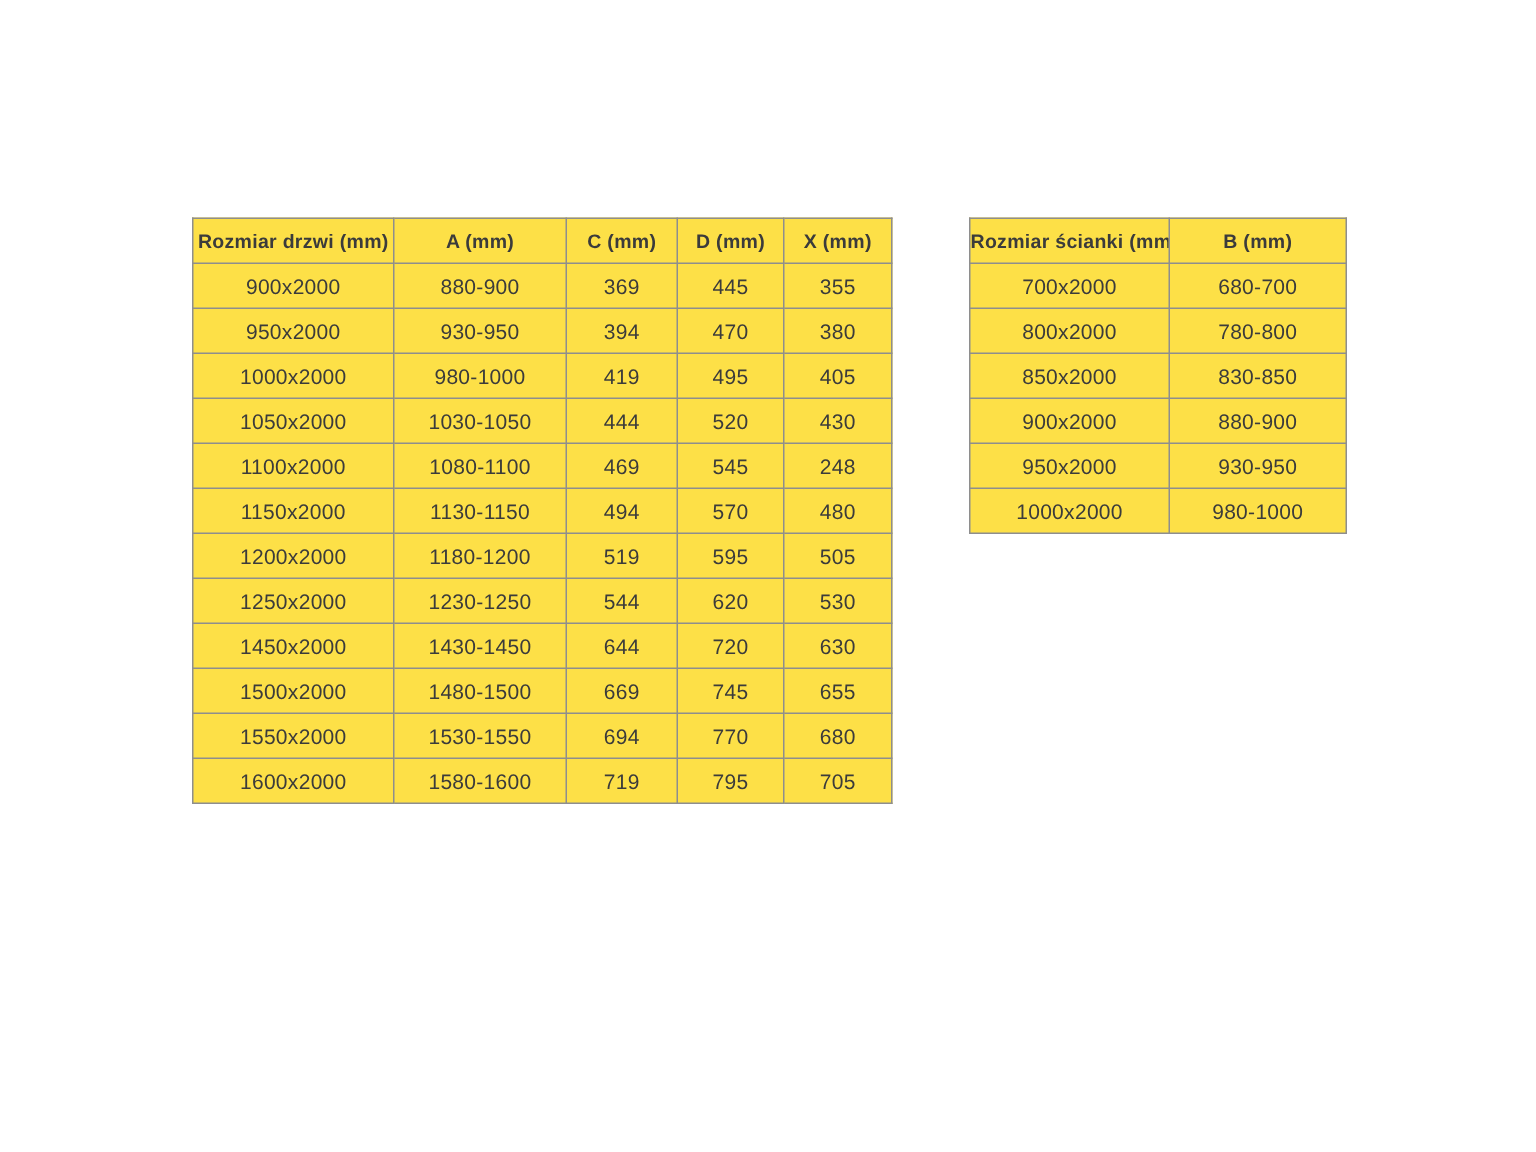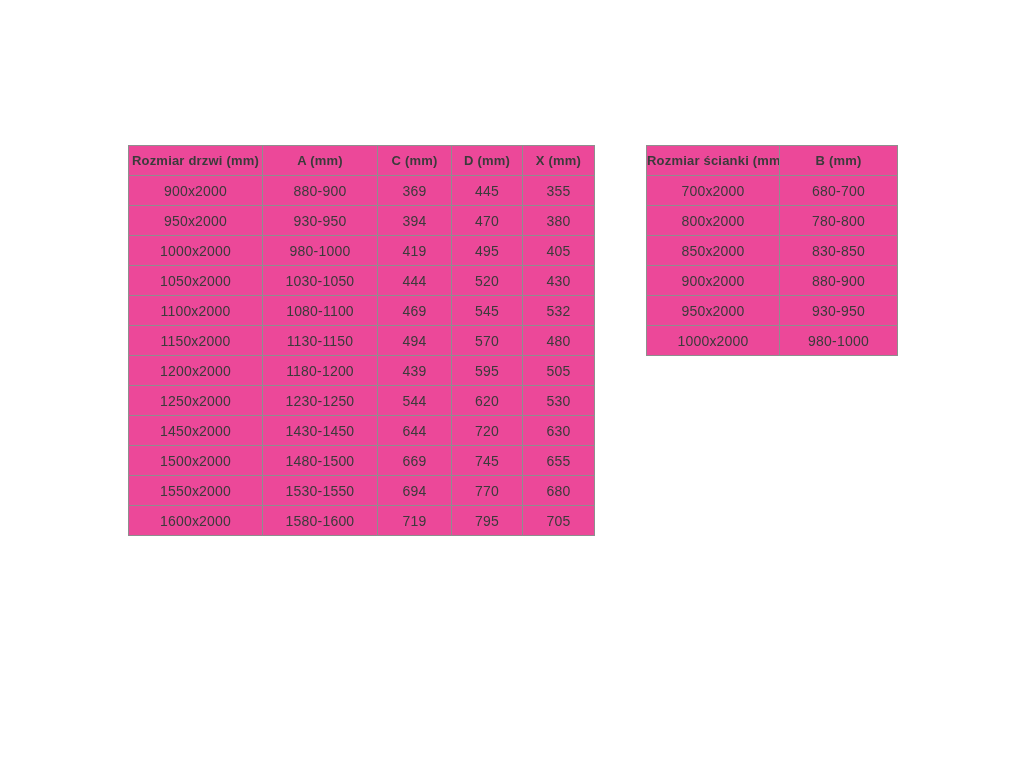--- a/index.html
+++ b/index.html
@@ -9,21 +9,21 @@
     background: #ffffff;
     font-family: "Liberation Sans", sans-serif;
     position: relative;
     overflow: hidden;
   }
   .spec-table {
     position: absolute;
     border-collapse: collapse;
     table-layout: fixed;
     color: var(--text-color, #3b3b3b);
-    background: #ec4899;
+    background: #fde047;
   }
   .spec-table th,
   .spec-table td {
     border: 1px solid var(--border-color, #8e8e8e);
     text-align: center;
     vertical-align: middle;
     height: 30px;
     font-size: 14px;
     font-weight: normal;
     letter-spacing: 0.2px;
@@ -92,33 +92,33 @@
         <td>1030-1050</td>
         <td>444</td>
         <td>520</td>
         <td>430</td>
       </tr>
       <tr>
         <td>1100x2000</td>
         <td>1080-1100</td>
         <td>469</td>
         <td>545</td>
-        <td>532</td>
+        <td>248</td>
       </tr>
       <tr>
         <td>1150x2000</td>
         <td>1130-1150</td>
         <td>494</td>
         <td>570</td>
         <td>480</td>
       </tr>
       <tr>
         <td>1200x2000</td>
         <td>1180-1200</td>
-        <td>439</td>
+        <td>519</td>
         <td>595</td>
         <td>505</td>
       </tr>
       <tr>
         <td>1250x2000</td>
         <td>1230-1250</td>
         <td>544</td>
         <td>620</td>
         <td>530</td>
       </tr>

